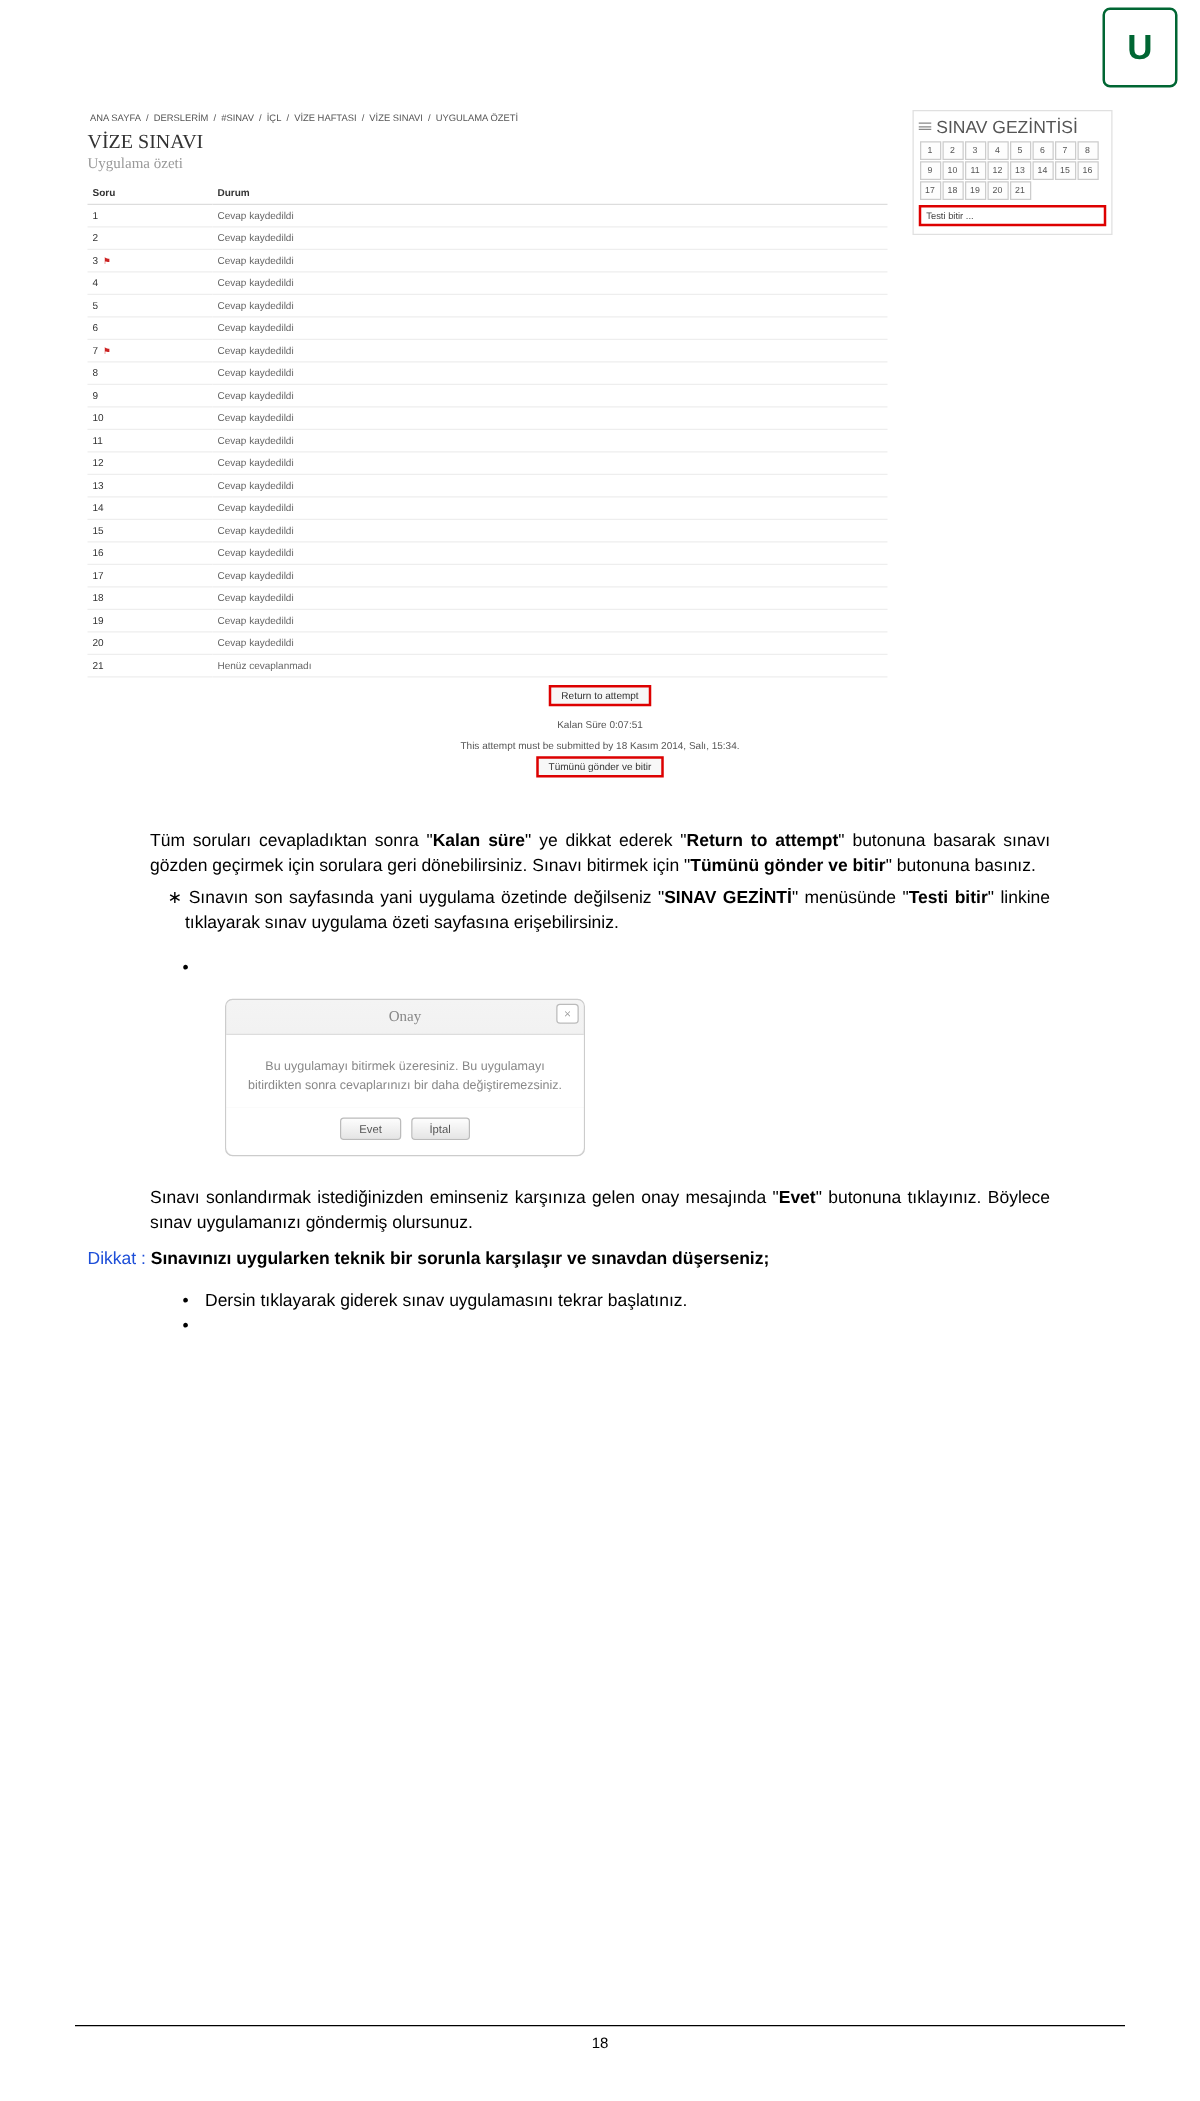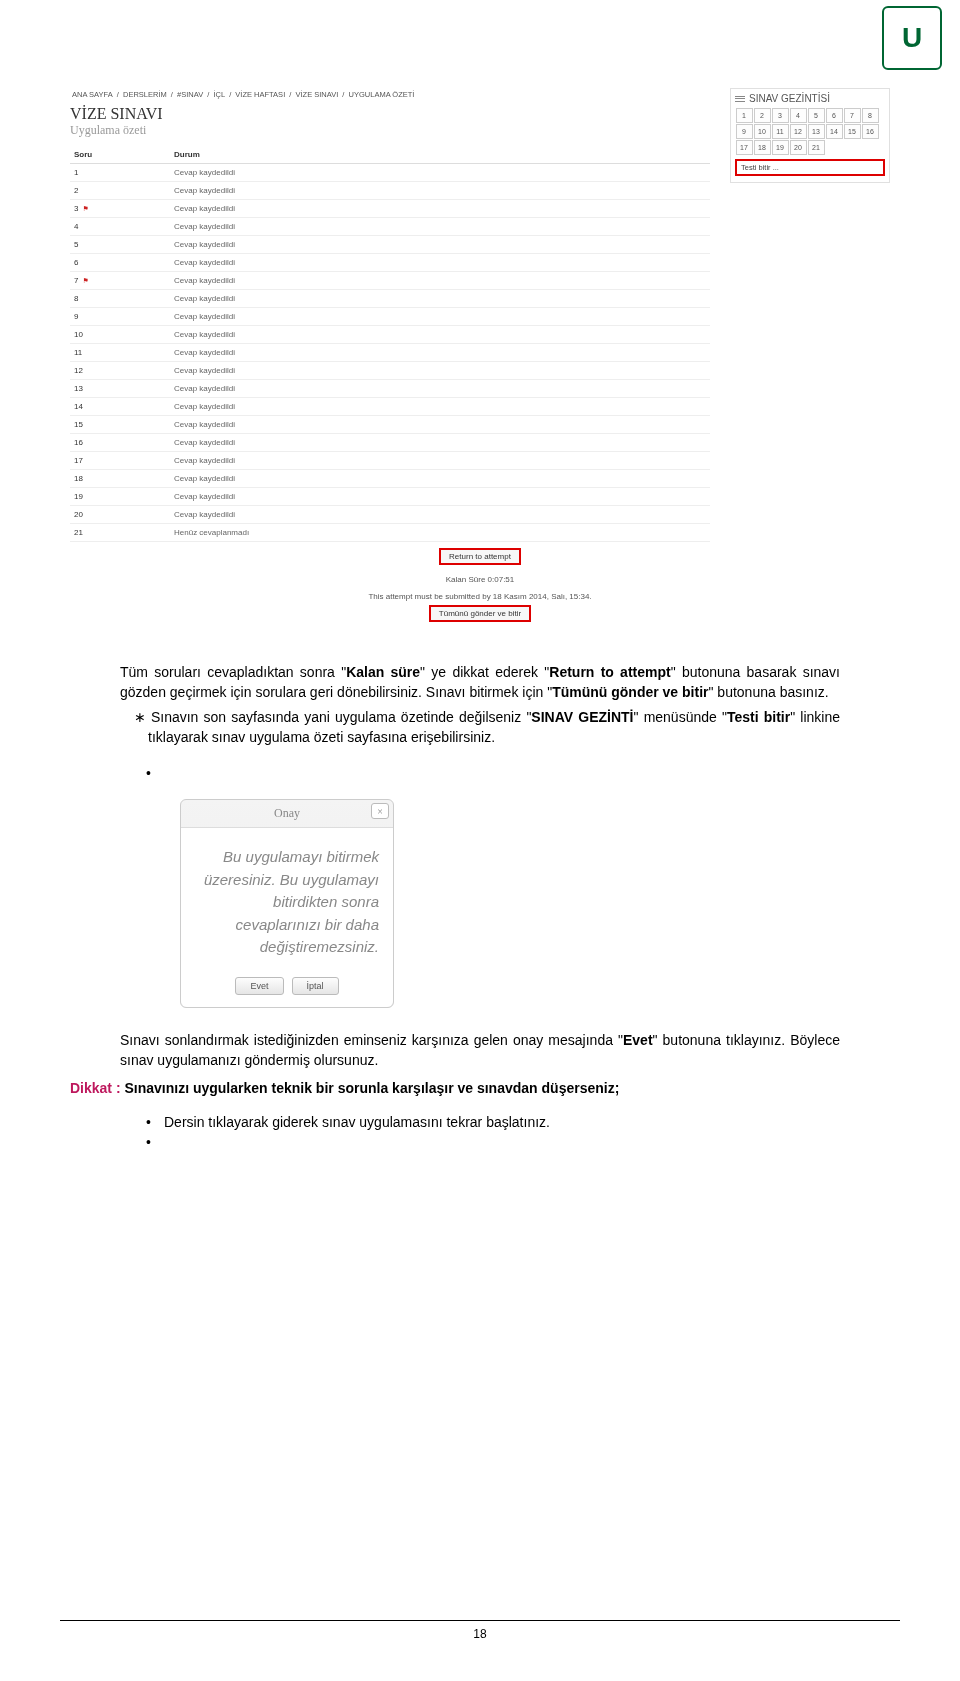--- a/index.html
+++ b/index.html
@@ -79,21 +79,21 @@
     position: absolute;
     top: -2px;
     right: 0;
     width: 160px;
     border: 1px solid #e0e0e0;
     padding: 4px 4px 6px 4px;
     background: #fff;
     font-size: 8px;
   }
   .nav-title {
-    font-size: 10px;
+    font-size: 14px;
     color: #555;
     margin-bottom: 3px;
     display:flex;
     align-items:center;
     gap:4px;
   }
   .nav-grid {
     display: flex;
     flex-wrap: wrap;
     gap: 0;
@@ -138,21 +138,21 @@
     line-height: 1.45;
     color: #000;
     text-align: justify;
   }
   .instructions .ast {
     padding-left: 28px;
     text-indent: -14px;
     margin-top: 4px;
   }
   .dialog-shot {
-    width: 214px;
+    width: 288px;
     margin: 18px 0 0 60px;
     border: 1px solid #ccc;
     border-radius: 6px;
     background: linear-gradient(#f4f4f4,#eaeaea);
     font-size: 10px;
     color:#555;
   }
   .dialog-header {
     display:flex;
     justify-content:center;
@@ -169,26 +169,25 @@
     right:4px; top:3px;
     width:18px;height:16px;
     border:1px solid #bbb;
     border-radius:3px;
     font-size:10px;
     display:flex;align-items:center;justify-content:center;
     background:#fff;
   }
   .dialog-body {
     padding: 18px 14px 10px 14px;
-    text-align:right;
+    text-align:center;
     background:#fff;
-    font-size:15px;
+    font-size:10px;
     color:#888;
     line-height:1.5;
-    font-style:italic;
   }
   .dialog-footer {
     display:flex;
     justify-content:center;
     gap:8px;
     padding:8px 0 12px 0;
     background:#fff;
     border-radius:0 0 6px 6px;
   }
   .dialog-footer .dbtn {
@@ -210,21 +209,21 @@
     position:relative;
     margin: 4px 0;
   }
   .bul-list .line::before {
     content:"•";
     position:absolute;
     left: 26px;
     top:0;
     font-size:14px;
   }
-  .dikkat { color:#be185d; font-weight:bold; }
+  .dikkat { color:#1d4ed8; font-weight:normal; }
   .page-footer {
     position:absolute;
     bottom:40px;
     left:50%;
     transform:translateX(-50%);
     font-size:12px;
     color:#000;
   }
   .footer-rule {
     position:absolute;

